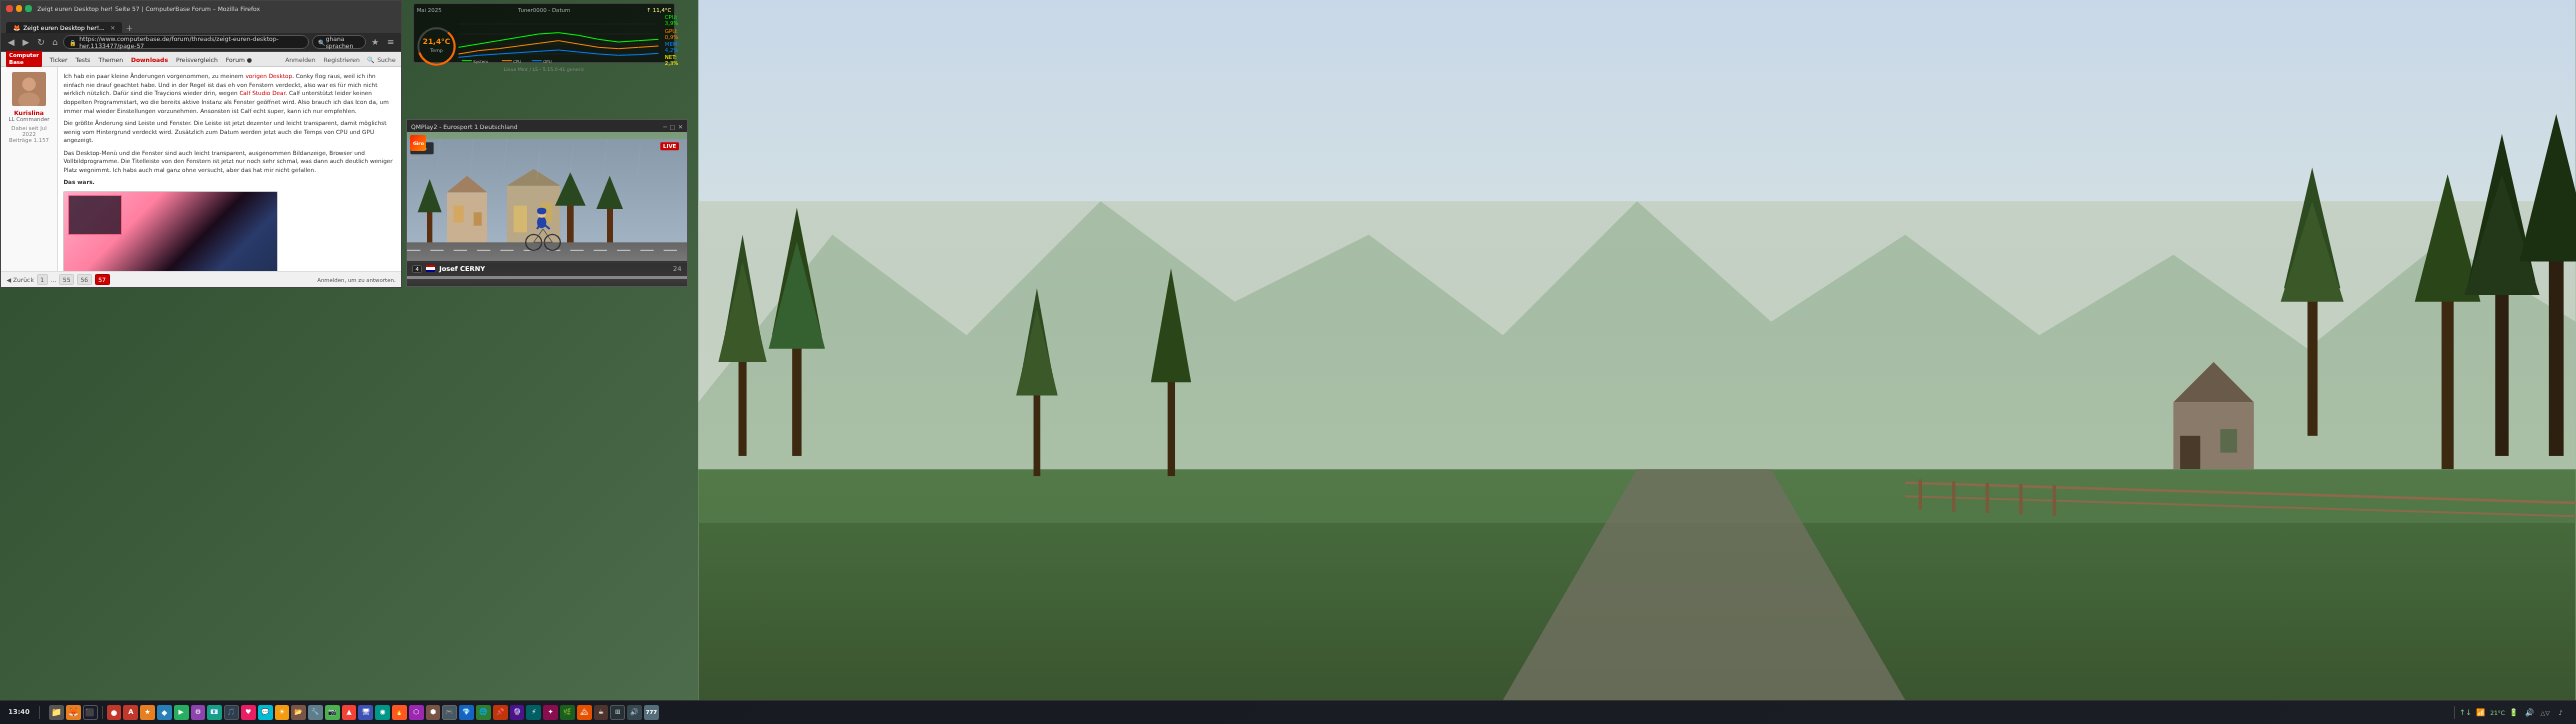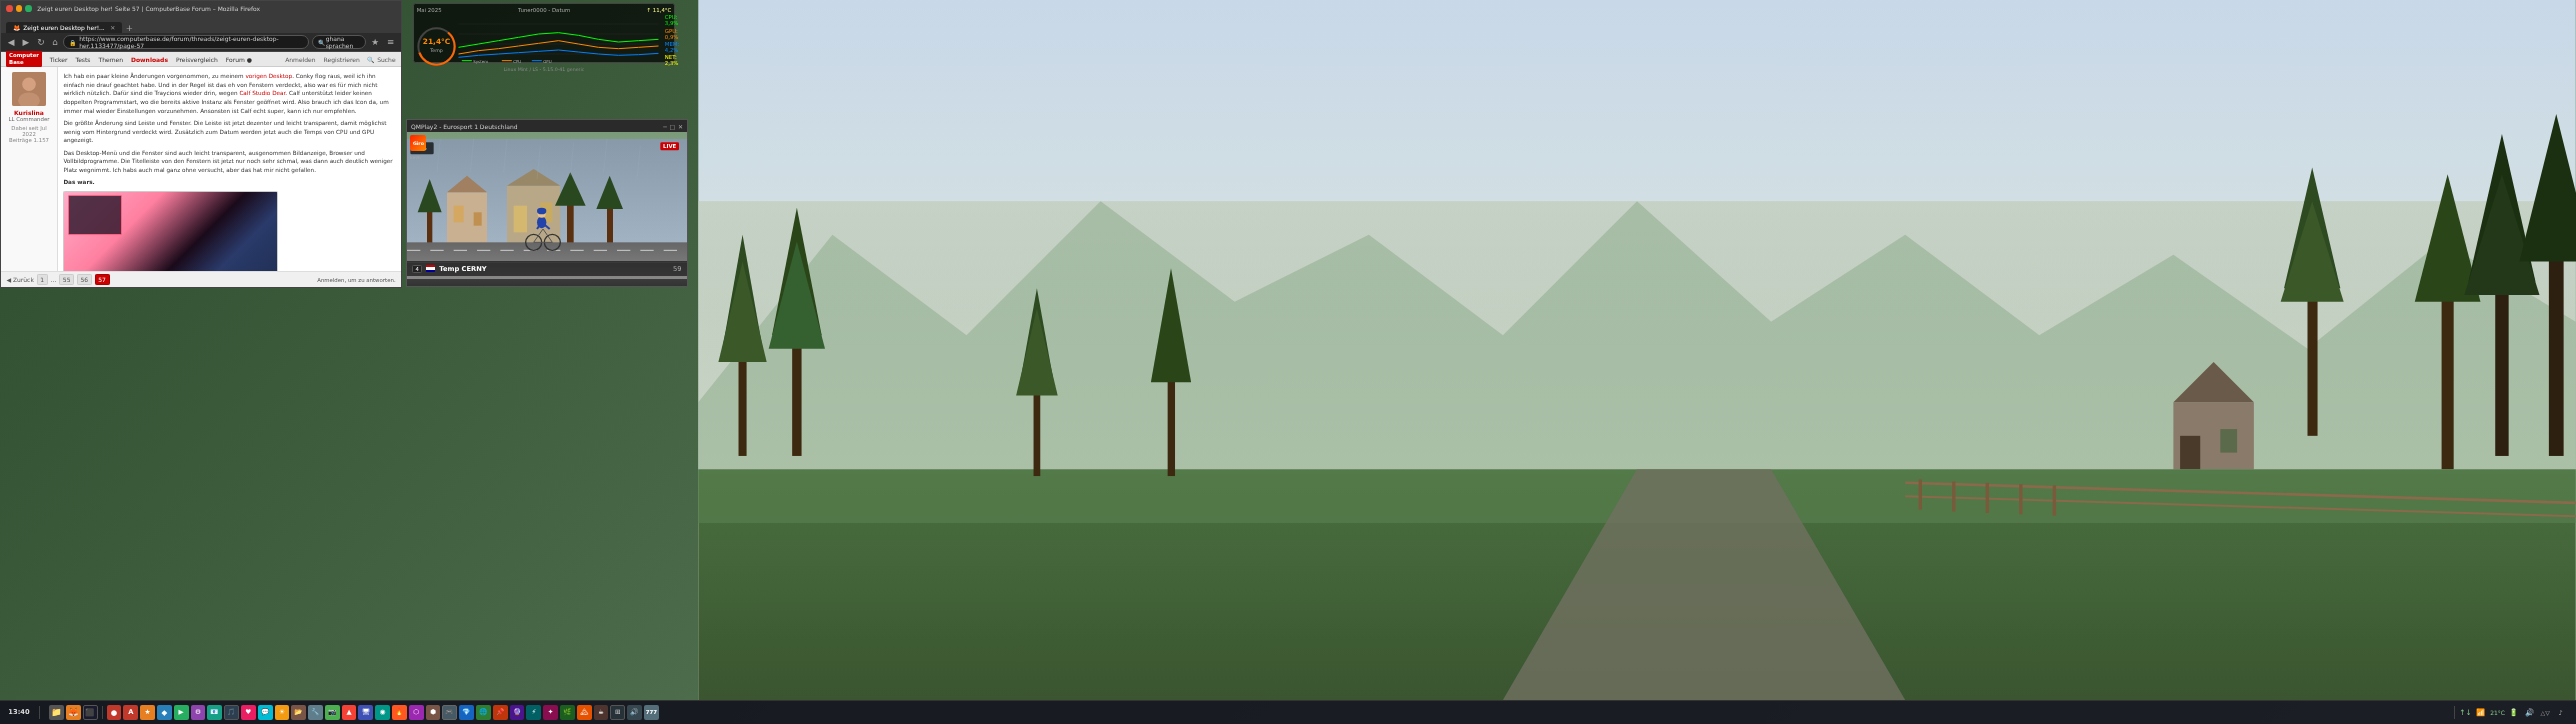--- a/index.html
+++ b/index.html
@@ -757,23 +757,23 @@
         <rect x="380" y="5" width="28" height="12" rx="2" fill="#cc0000"></rect>
         <text x="384" y="14" fill="#fff" font-size="8" font-weight="bold">LIVE</text>
       </svg>
     </div>
 
     <div class="cyclist-overlay">
       <div class="position-badge">
         <span>4</span>
       </div>
       <div class="flag-icon"></div>
-      <span style="font-size:6.7px; font-weight:bold; color:#fff;">Temp CERNY</span>
+      <span style="font-size:6.7px; font-weight:bold; color:#fff;">Josef CERNY</span>
       <div style="flex:1;"></div>
-      <span style="font-size:6.7px; color:#aaa;">59</span>
+      <span style="font-size:6.7px; color:#aaa;">24</span>
     </div>
 
     <div style="position:absolute; top:3.4px; left:3.4px; background:linear-gradient(135deg,#ff2200,#ff8800); width:16px; height:16px; border-radius:2px; display:flex; align-items:center; justify-content:center; font-size:4.7px; font-weight:bold; color:#fff; z-index:2;">
       <span>Giro</span>
     </div>
   </div>
 </div>
 
 <div class="taskbar">
 

